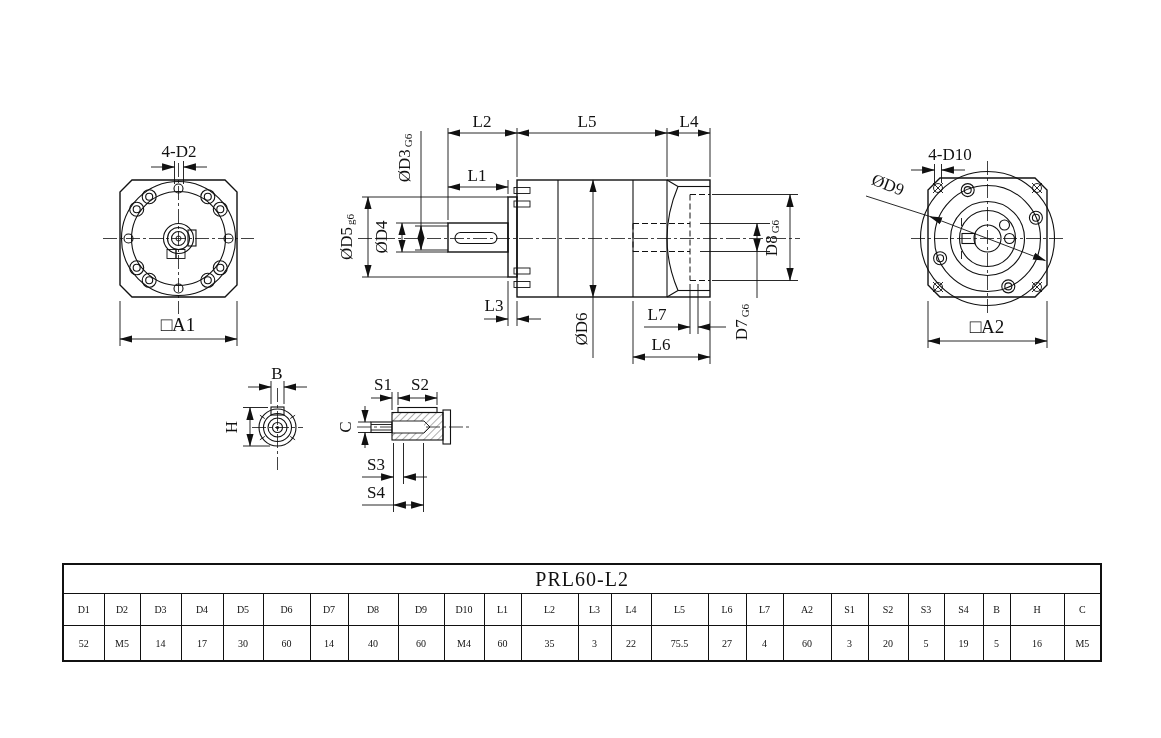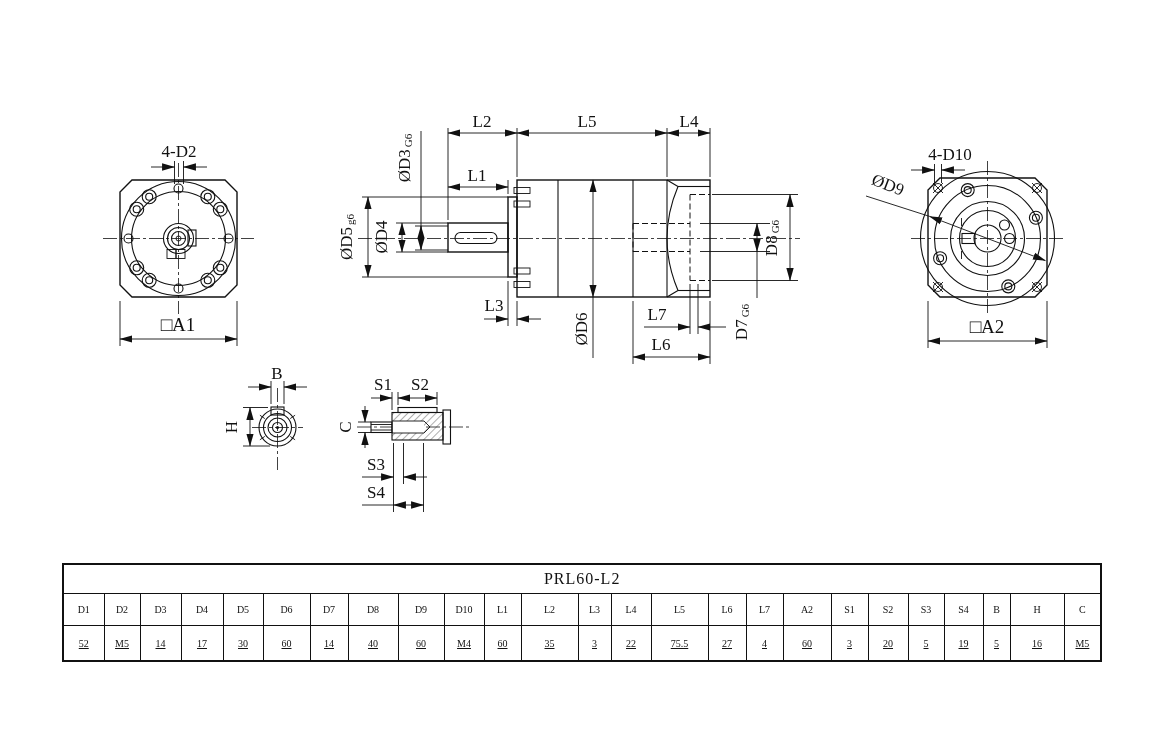--- a/index.html
+++ b/index.html
@@ -13,23 +13,23 @@
   .cl{stroke:#111;stroke-width:0.8;fill:none;stroke-dasharray:14 3 3 3;} 
   .hid{stroke:#111;stroke-width:1;fill:none;stroke-dasharray:6 3;}      
   .dim{stroke:#111;stroke-width:0.9;fill:none;}
   .lbl{font-size:17px;}
   .lblBig{font-size:19px;}
   .fit{font-size:11px;}
   #spec-table{position:absolute;left:62px;top:563px;width:1038px;
       border-collapse:collapse;table-layout:fixed;background:#fff;}
   #spec-table td,#spec-table th{border:1.3px solid #111;text-align:center;
       font-weight:normal;font-size:10px;padding:0;overflow:hidden;}
-  #spec-table .title-cell{font-size:16px;height:28px;letter-spacing:1px;margin-top:48px;}
+  #spec-table .title-cell{font-size:20px;height:28px;letter-spacing:1px;margin-top:48px;}
   #spec-table .hdr-row th{height:31px;}
-  #spec-table .val-row td{height:34px;text-decoration:underline;}
+  #spec-table .val-row td{height:34px;}
   #spec-table{border:2px solid #111;}
 </style>
 </head>
 <body>
 
 <div id="stage">
 <svg width="1161" height="738" viewBox="0 0 1161 738">
   <defs>
     <marker id="arr" viewBox="0 0 12 8" refX="11.5" refY="4" markerWidth="13" markerHeight="9" orient="auto-start-reverse" markerUnits="userSpaceOnUse">
       <path d="M0,0.6 L12,4 L0,7.4 Z" fill="#111"></path>

